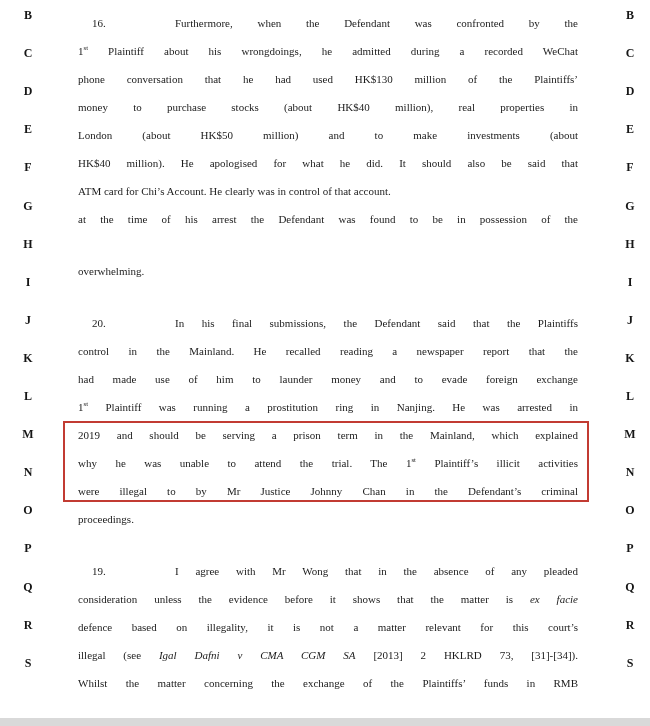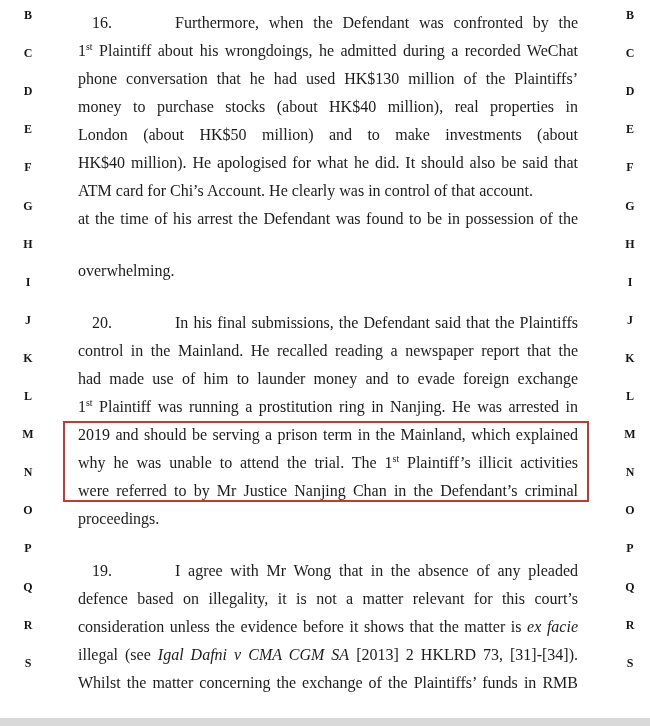--- a/index.html
+++ b/index.html
@@ -26,21 +26,21 @@
   .content {
     position: absolute;
     left: 78px;
     top: 9px;
     width: 500px;
   }
   .para { margin: 0 0 24px 0; }
   .line {
     display: flex;
     line-height: 28px;
-    font-size: 16px;
+    font-size: 11px;
     height: 28px;
   }
   .pnum {
     flex: 0 0 97px;
     box-sizing: border-box;
     padding-left: 14px;
   }
   .ltext {
     display: block;
     flex: 1 1 auto;
@@ -166,36 +166,36 @@
         <div class="line">
           <span class="ltext just"><span>1</span><span class="sup">st</span><span> Plaintiff was running a prostitution ring in Nanjing.  He was arrested in</span></span>
         </div>
         <div class="line">
           <span class="ltext just"><span>2019 and should be serving a prison term in the Mainland, which explained</span></span>
         </div>
         <div class="line">
           <span class="ltext just"><span>why he was unable to attend the trial.  The 1</span><span class="sup">st</span><span> Plaintiff’s illicit activities</span></span>
         </div>
         <div class="line">
-          <span class="ltext just"><span>were referred to by Mr Justice Nanjing Chan in the Defendant’s criminal</span></span>
+          <span class="ltext just"><span>were illegal to by Mr Justice Johnny Chan in the Defendant’s criminal</span></span>
         </div>
         <div class="line">
           <span class="ltext"><span>proceedings.</span></span>
         </div>
       </div>
       <div class="para">
         <div class="line">
           <span class="pnum">19.</span>
           <span class="ltext just"><span>I agree with Mr Wong that in the absence of any pleaded</span></span>
         </div>
         <div class="line">
+          <span class="ltext just"><span>consideration unless the evidence before it shows that the matter is </span><span class="ital">ex facie</span></span>
+        </div>
+        <div class="line">
           <span class="ltext just"><span>defence based on illegality, it is not a matter relevant for this court’s</span></span>
-        </div>
-        <div class="line">
-          <span class="ltext just"><span>consideration unless the evidence before it shows that the matter is </span><span class="ital">ex facie</span></span>
         </div>
         <div class="line">
           <span class="ltext just"><span>illegal (see </span><span class="ital">Igal Dafni v CMA CGM SA</span><span> [2013] 2 HKLRD 73, [31]-[34]).</span></span>
         </div>
         <div class="line">
           <span class="ltext just"><span>Whilst the matter concerning the exchange of the Plaintiffs’ funds in RMB</span></span>
         </div>
       </div>
     </div>
   <div class="highlight-box" style="border-color: rgb(194, 59, 50);"></div>

